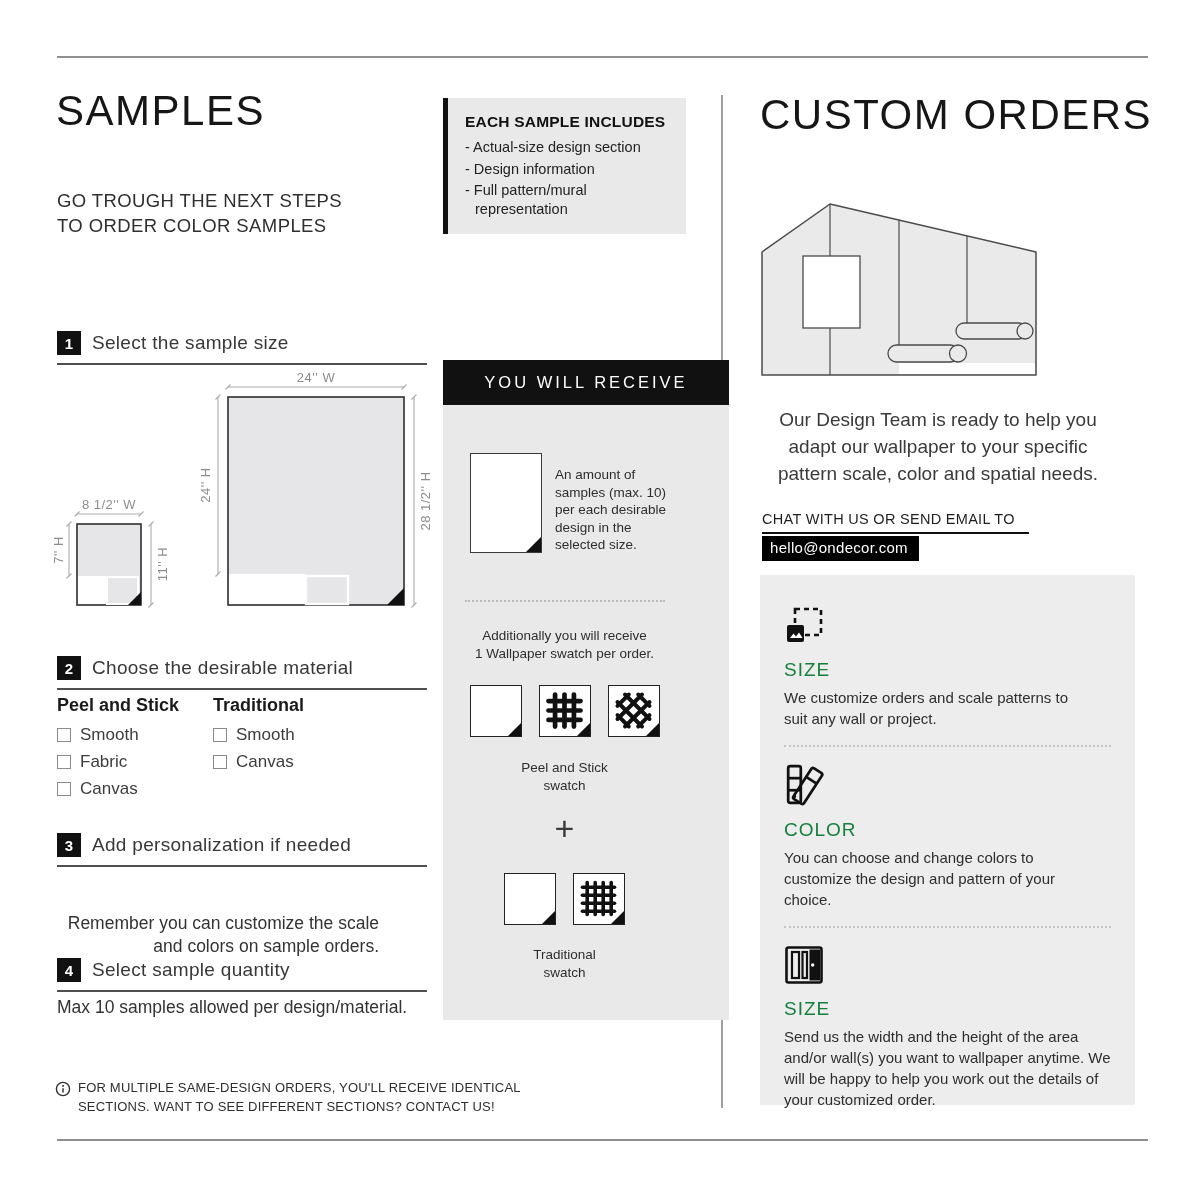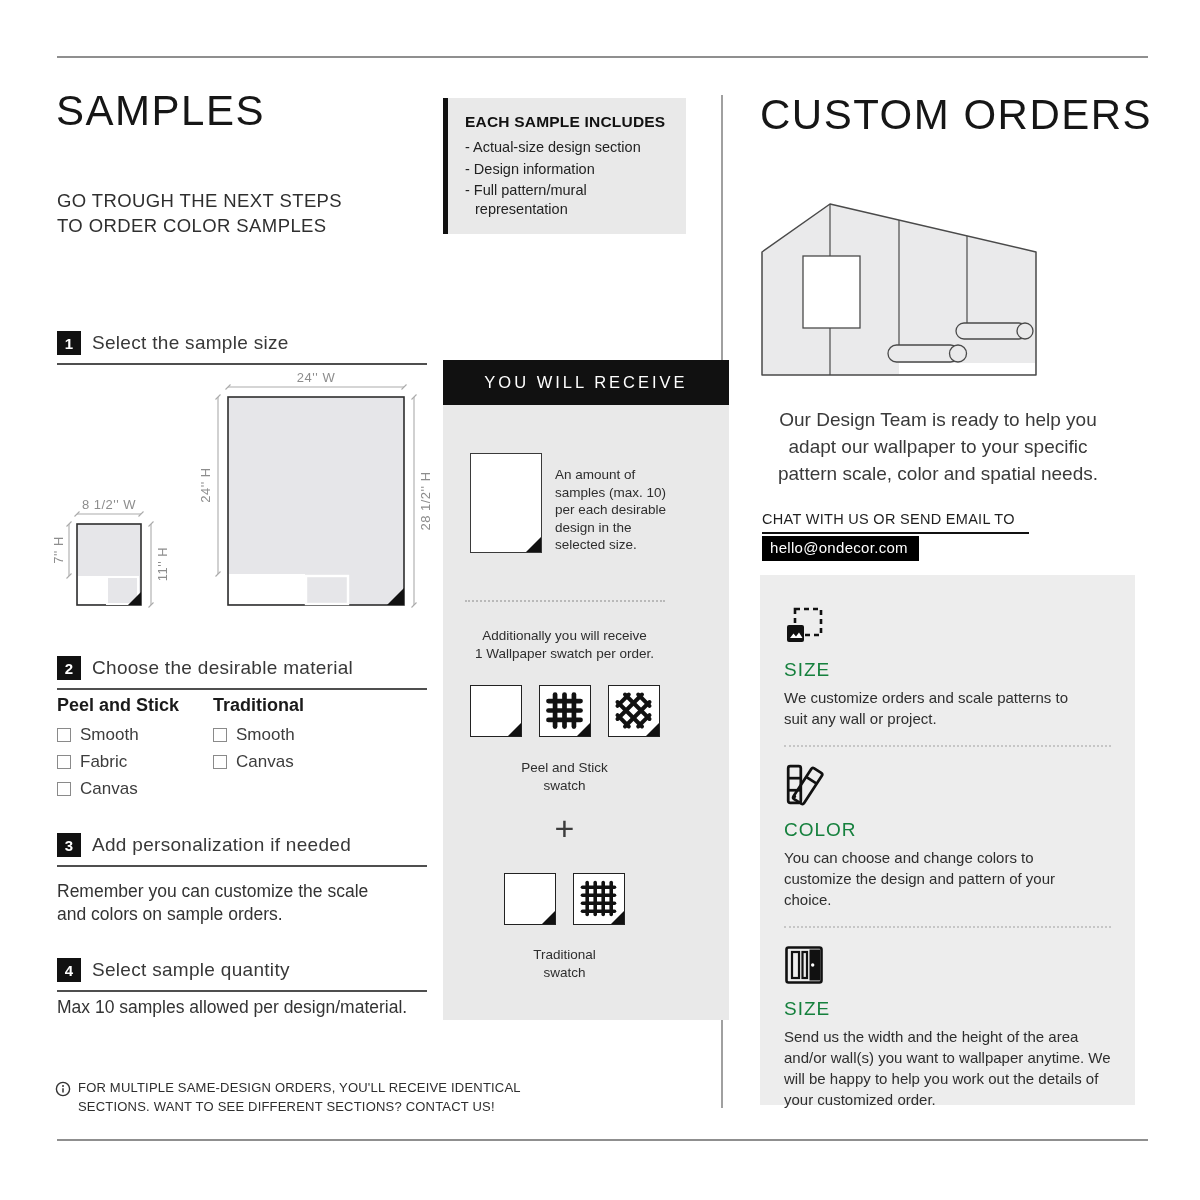--- a/index.html
+++ b/index.html
@@ -148,21 +148,21 @@
     <div class="opt">
       <span class="cb"></span>
       <span>Canvas</span>
     </div>
   </div>
 
   <div class="step-header" style="top:833px;">
     <div class="step-num">3</div>
     <div class="step-label">Add personalization if needed</div>
   </div>
-  <div class="abs body-text" style="left:57px;top:880px;width:322px;">Remember you can customize the scale and colors on sample orders.</div>
+  <div class="abs body-text" style="left:57px;top:912px;width:322px;text-align:right;">Remember you can customize the scale and colors on sample orders.</div>
 
   <div class="step-header" style="top:958px;">
     <div class="step-num">4</div>
     <div class="step-label">Select sample quantity</div>
   </div>
   <div class="abs body-text" style="left:57px;top:996px;width:390px;">Max 10 samples allowed per design/material.</div>
 
   <div class="abs note" style="left:55px;top:1079px;width:500px;">
     <svg width="16" height="16" viewBox="0 0 16 16" style="margin-top:2px;flex:0 0 16px;">
       <circle cx="8" cy="8" r="6.6" fill="none" stroke="#333" stroke-width="1.4"></circle>

